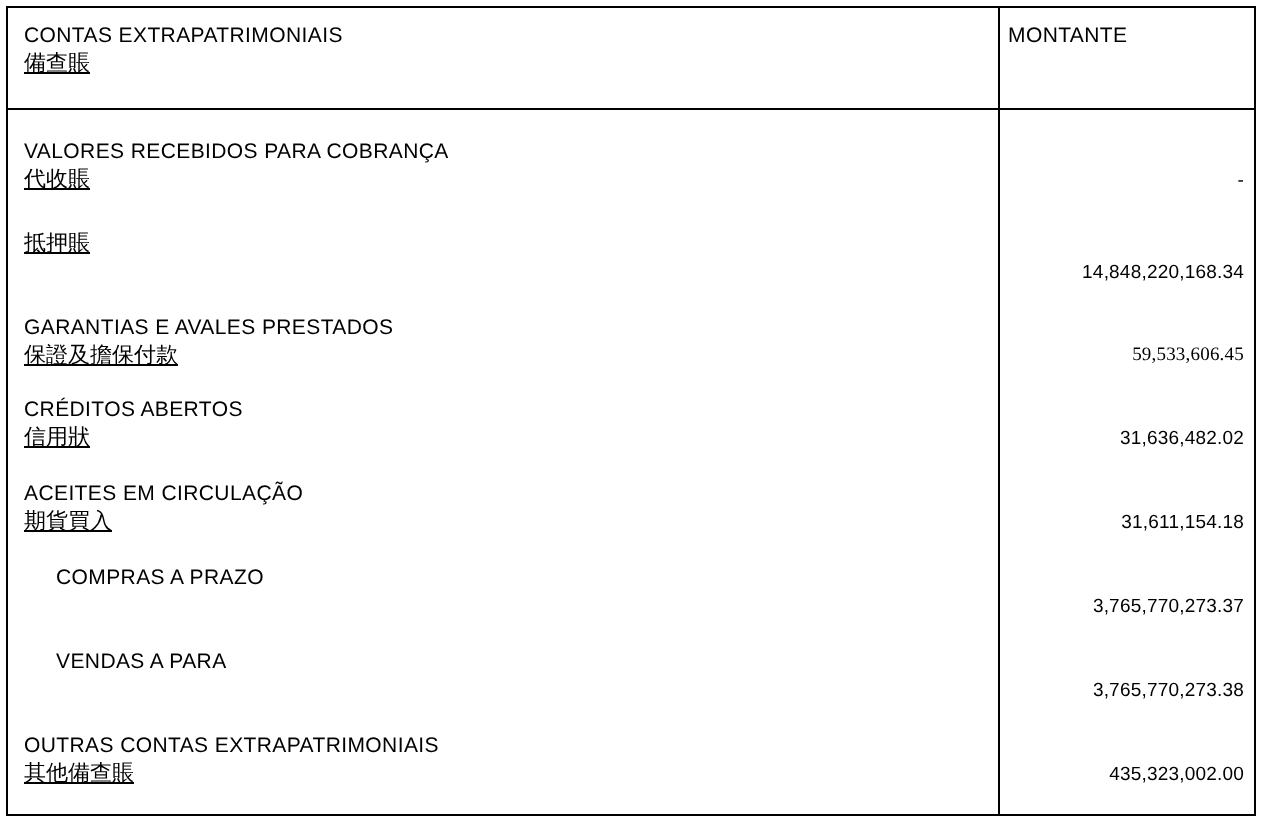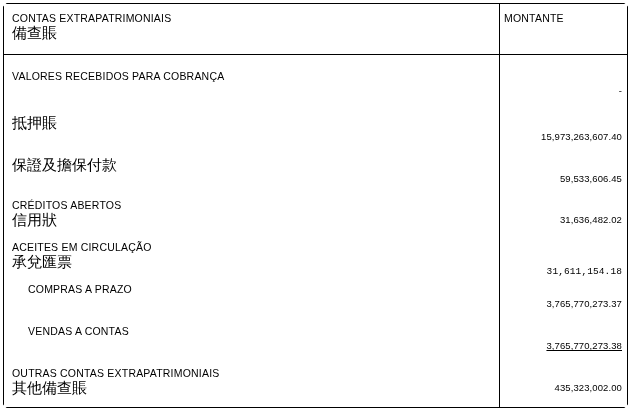--- a/index.html
+++ b/index.html
@@ -11,21 +11,20 @@
     font-family: "Liberation Sans", sans-serif;
     color: #000000;
   }
   .page {
     position: relative;
     width: 631px;
     height: 411px;
     box-sizing: border-box;
     background: #ffffff;
     overflow: hidden;
-    border-radius: 16px;
   }
   .table {
     position: absolute;
     left: 3px;
     top: 3px;
     width: 625px;
     height: 405px;
     box-sizing: border-box;
     border: 1px solid #000000;
   }
@@ -56,23 +55,24 @@
     top: 7px;
     width: 118px;
   }
   .t-pt {
     font-size: 10.5px;
     line-height: 14px;
     letter-spacing: 0.2px;
     white-space: nowrap;
   }
   .t-zh {
-    font-size: 15px;
+    font-size: 11px;
     line-height: 15px;
     white-space: nowrap;
+    text-decoration: underline;
   }
   .rows {
     position: absolute;
     left: 0;
     top: 51px;
     right: 0;
     bottom: 0;
   }
   .row {
     position: absolute;
@@ -117,66 +117,68 @@
 
     <div class="header-right">
       <div class="t-pt">MONTANTE</div>
     </div>
 
     <div class="rows">
 
       <div class="row" style="top:14px;">
         <div class="label">
           <div class="t-pt">VALORES RECEBIDOS PARA COBRANÇA</div>
+          <div class="t-zh">代收賬</div>
         </div>
         <div class="amount dash" style="top:16px;">-</div>
       </div>
 
       <div class="row" style="top:60px;">
         <div class="label">
           <div class="t-zh">抵押賬</div>
         </div>
-        <div class="amount" style="top:16px;">15,973,263,607.40</div>
+        <div class="amount" style="top:16px;">14,848,220,168.34</div>
       </div>
 
       <div class="row" style="top:102px;">
         <div class="label">
+          <div class="t-pt">GARANTIAS E AVALES PRESTADOS</div>
           <div class="t-zh">保證及擔保付款</div>
         </div>
-        <div class="amount" style="top:16px;">59,533,606.45</div>
+        <div class="amount" style="top:16px;font-family:Liberation Serif, serif;">59,533,606.45</div>
       </div>
 
       <div class="row" style="top:143px;">
         <div class="label">
           <div class="t-pt">CRÉDITOS ABERTOS</div>
           <div class="t-zh">信用狀</div>
         </div>
         <div class="amount" style="top:16px;">31,636,482.02</div>
       </div>
 
       <div class="row" style="top:185px;">
         <div class="label">
           <div class="t-pt">ACEITES EM CIRCULAÇÃO</div>
-          <div class="t-zh">承兌匯票</div>
+          <div class="t-zh">期貨買入</div>
         </div>
-        <div class="amount" style="top:26px;font-family:Liberation Mono, monospace;">31,611,154.18</div>
+        <div class="amount" style="top:16px;">31,611,154.18</div>
       </div>
 
       <div class="row indent" style="top:227px;">
         <div class="label">
           <div class="t-pt">COMPRAS A PRAZO</div>
         </div>
         <div class="amount" style="top:16px;">3,765,770,273.37</div>
       </div>
 
       <div class="row indent" style="top:269px;">
         <div class="label">
-          <div class="t-pt">VENDAS A CONTAS</div>
+          <div class="t-pt">VENDAS A PARA</div>
         </div>
-        <div class="amount" style="top:16px;text-decoration:underline;">3,765,770,273.38</div>
+        <div class="amount" style="top:16px;">3,765,770,273.38</div>
       </div>
 
       <div class="row" style="top:311px;">
         <div class="label">
           <div class="t-pt">OUTRAS CONTAS EXTRAPATRIMONIAIS</div>
           <div class="t-zh">其他備查賬</div>
         </div>
         <div class="amount" style="top:16px;">435,323,002.00</div>
       </div>
 

